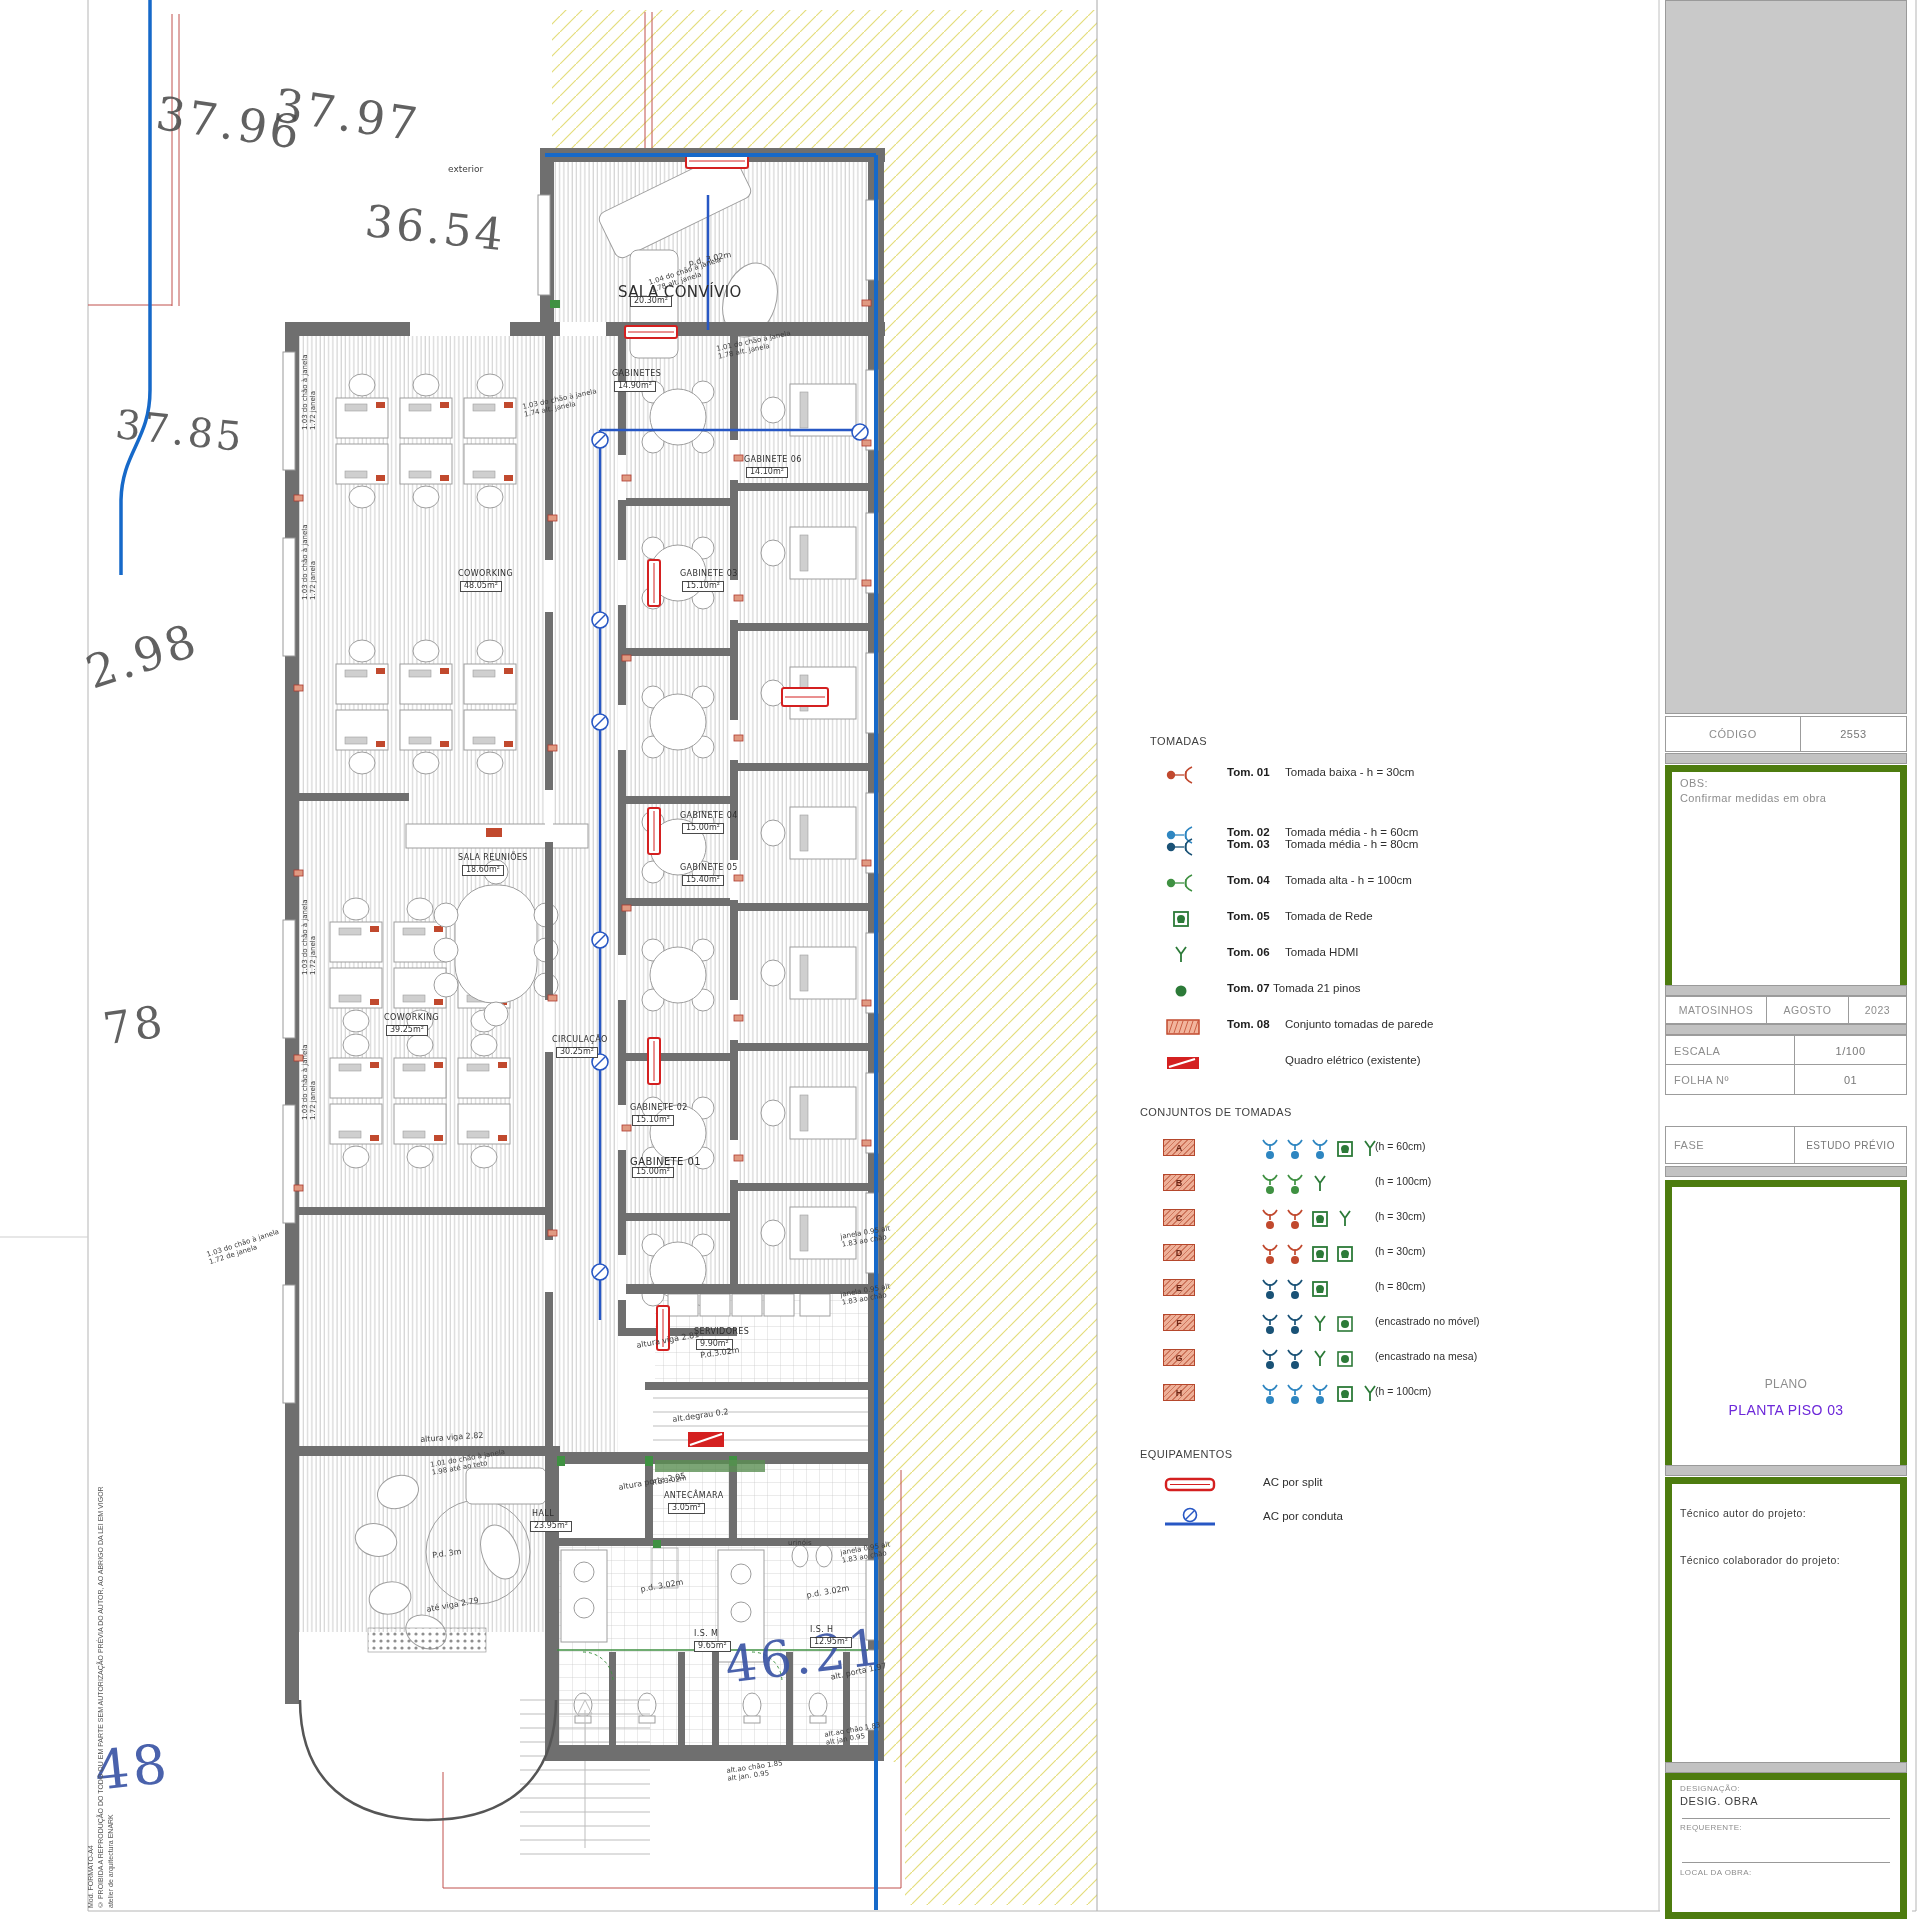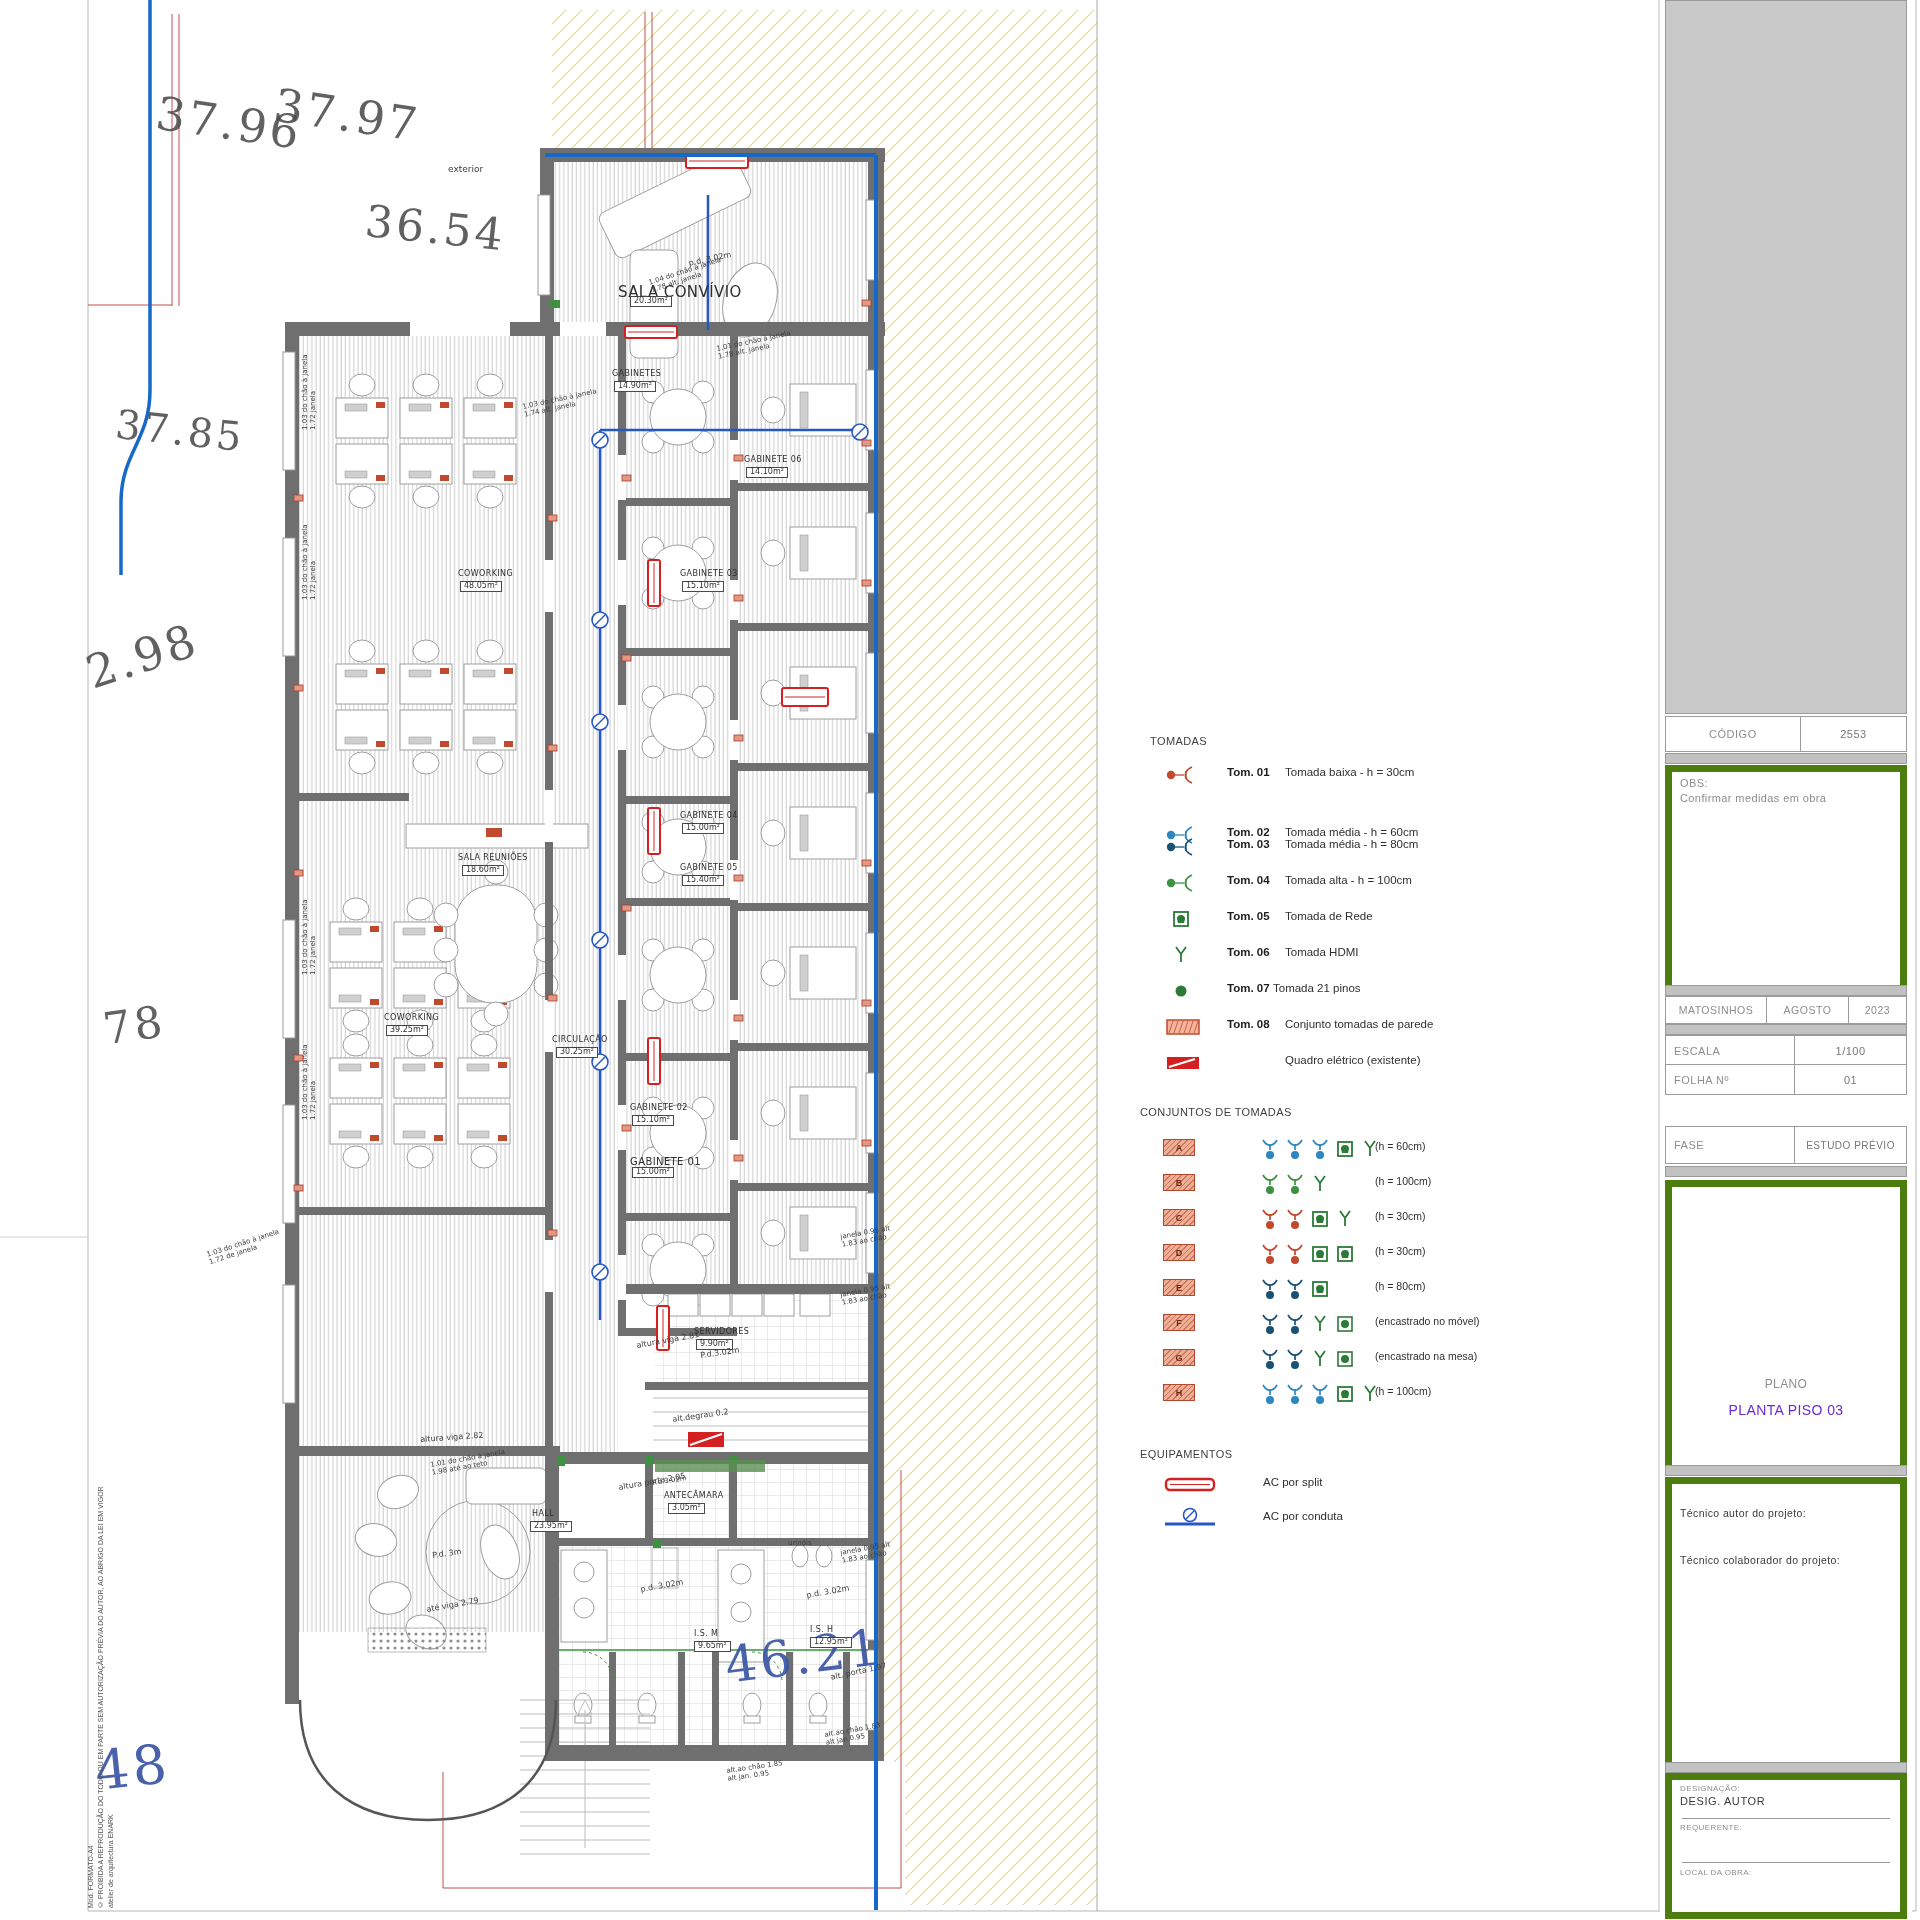--- a/index.html
+++ b/index.html
@@ -874,21 +874,21 @@
       <div class="tb-lbl" style="left:0;right:0;top:215px;text-align:center;font-size:14px;color:#6d28d9;">PLANTA PISO 03</div>
     </div>
     <div class="tb-bar" style="top:1465px;"></div>
     <div class="tb-out" style="top:1477px;height:282px;">
       <div class="tb-lbl tb-dark" style="left:8px;top:23px;font-size:10.5px;">Técnico autor do projeto:</div>
       <div class="tb-lbl tb-dark" style="left:8px;top:70px;font-size:10.5px;text-align:center;">Técnico colaborador do projeto:</div>
     </div>
     <div class="tb-bar" style="top:1762px;"></div>
     <div class="tb-out" style="top:1773px;height:132px;">
       <div class="tb-lbl" style="left:8px;top:4px;font-size:8px;">DESIGNAÇÃO:</div>
-      <div class="tb-lbl tb-dark" style="left:8px;top:15px;font-size:11px;letter-spacing:.6px;">DESIG. AUTOR</div>
+      <div class="tb-lbl tb-dark" style="left:8px;top:15px;font-size:11px;letter-spacing:.6px;">DESIG. OBRA</div>
       <div class="tb-line" style="top:38px;"></div>
       <div class="tb-lbl" style="left:8px;top:43px;font-size:8px;">REQUERENTE:</div>
       <div class="tb-line" style="top:82px;"></div>
       <div class="tb-lbl" style="left:8px;top:88px;font-size:8px;">LOCAL DA OBRA:</div>
     </div>
   </div>
 
   <div id="margin-text">
     <span>Mod. FORMATO-A4</span>
     <span>© PROIBIDA A REPRODUÇÃO DO TODO OU EM PARTE SEM AUTORIZAÇÃO PRÉVIA DO AUTOR, AO ABRIGO DA LEI EM VIGOR</span>

